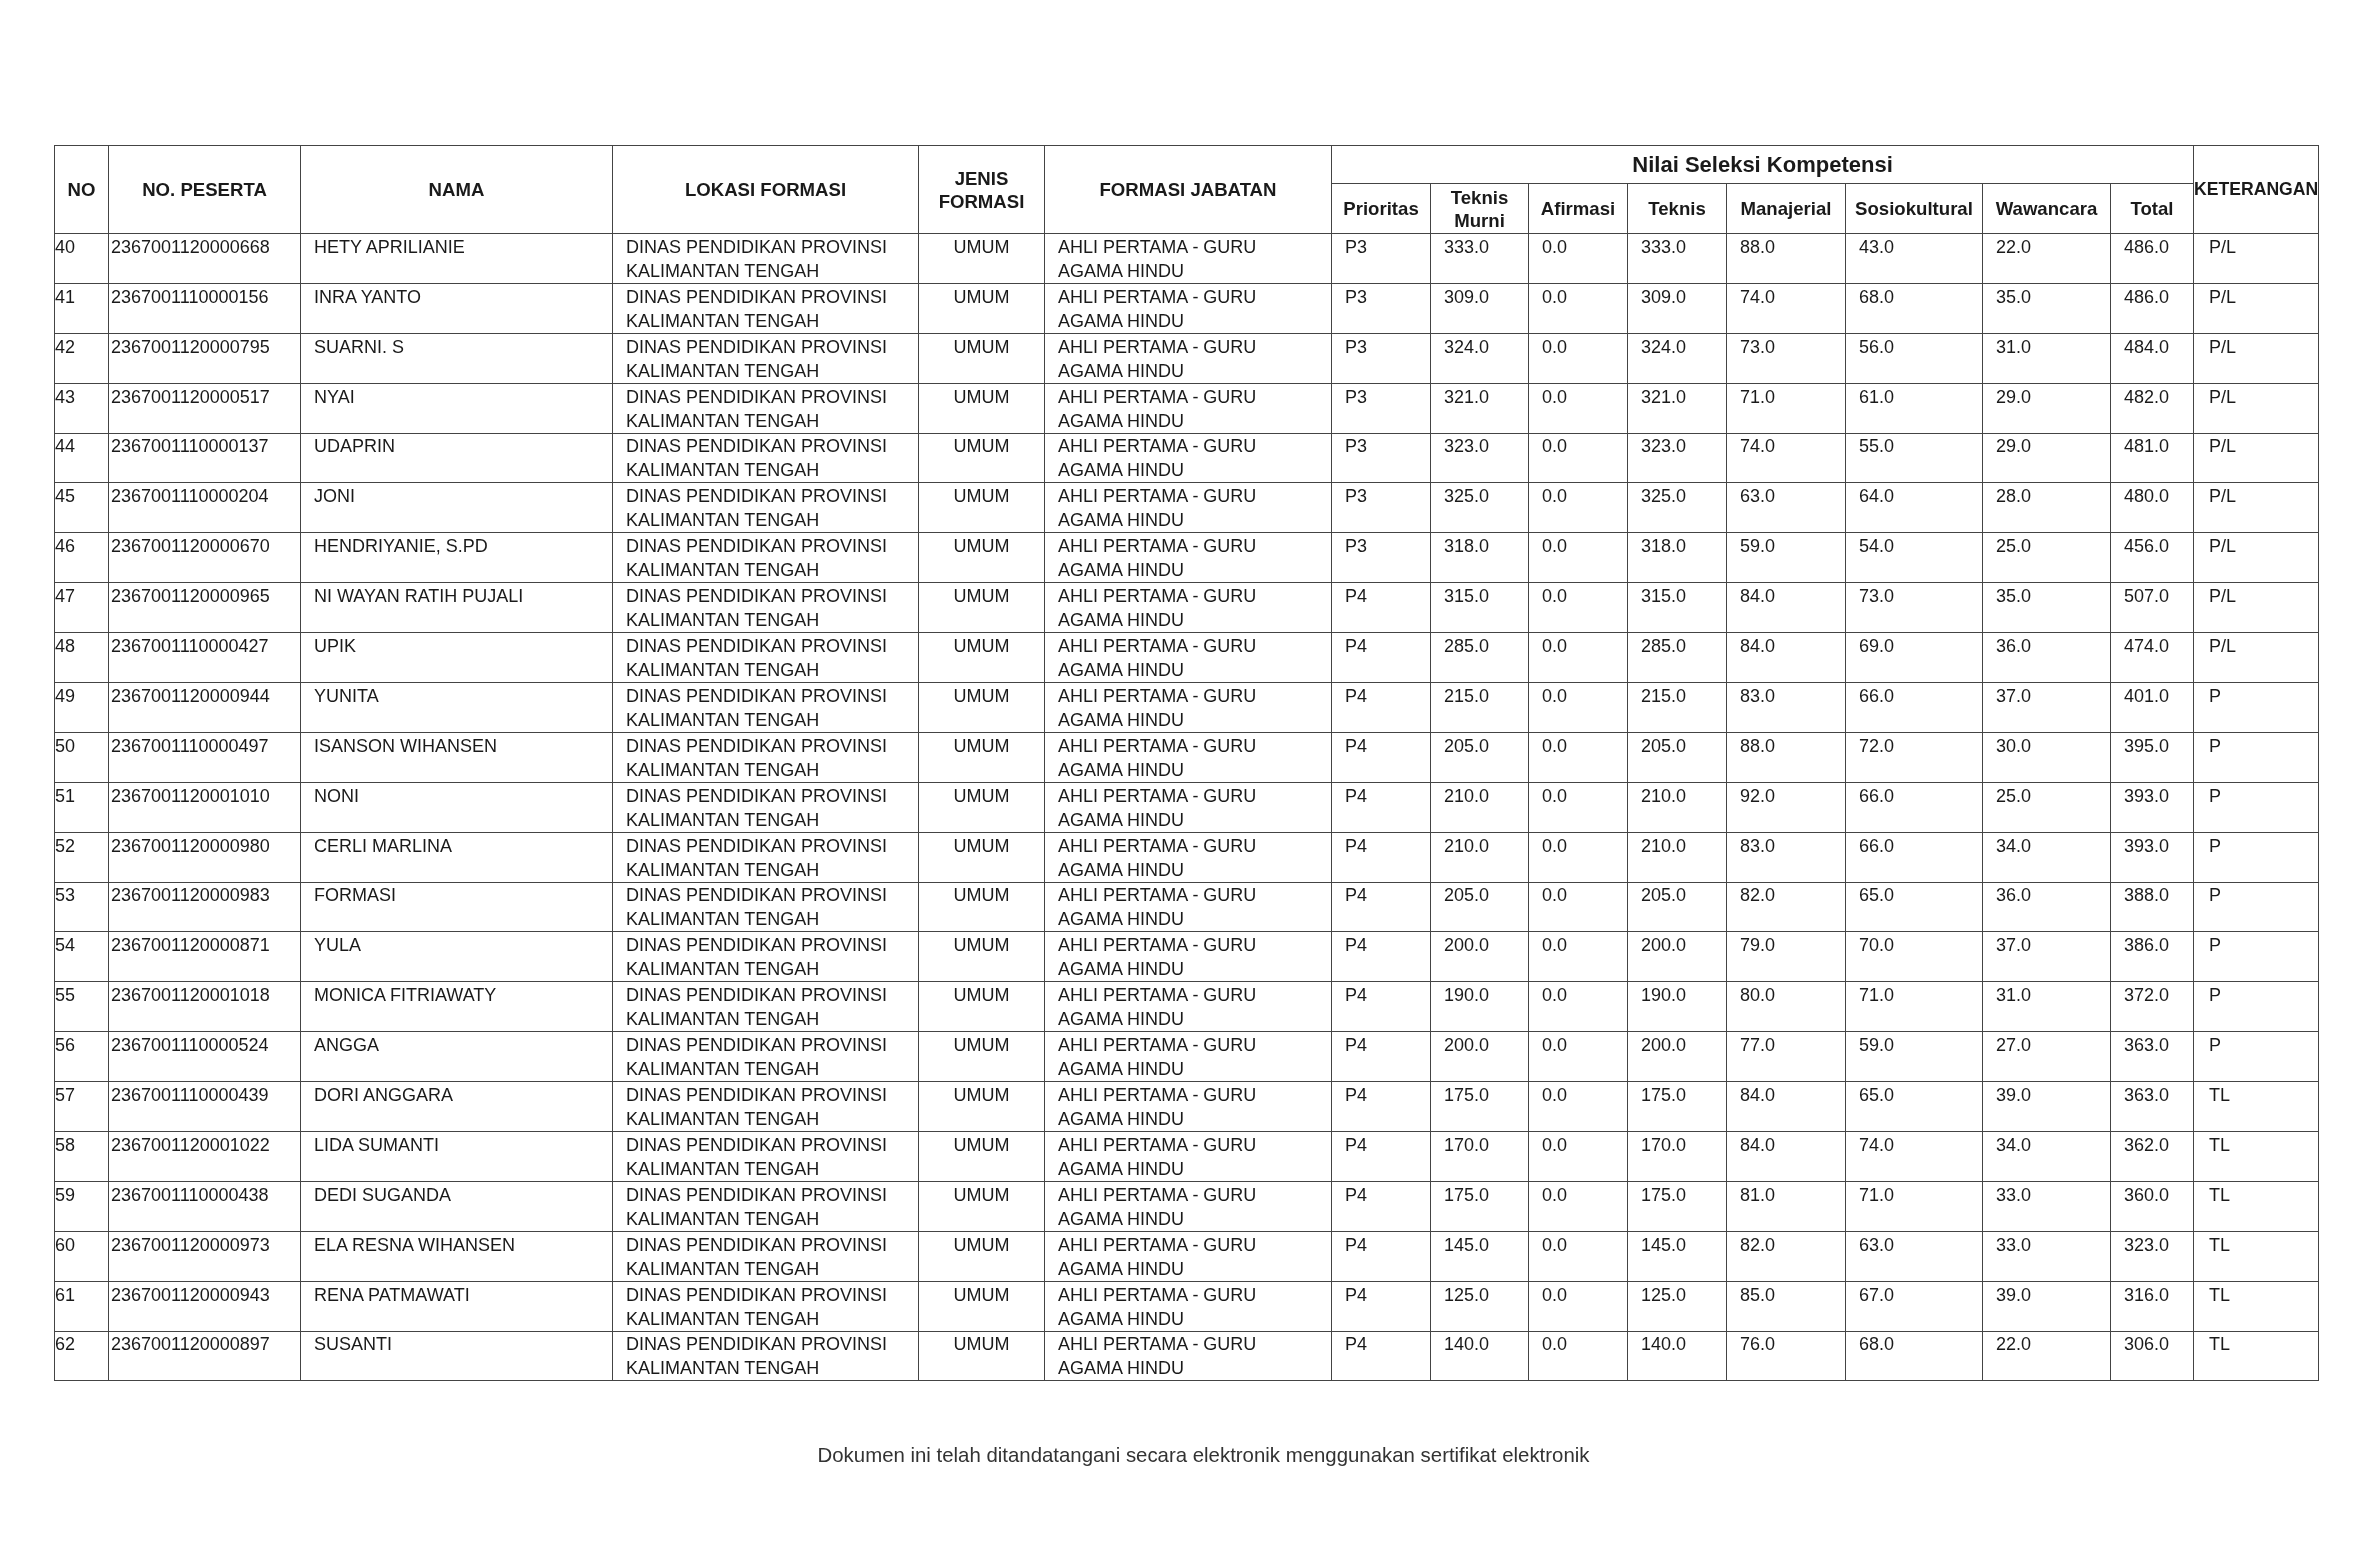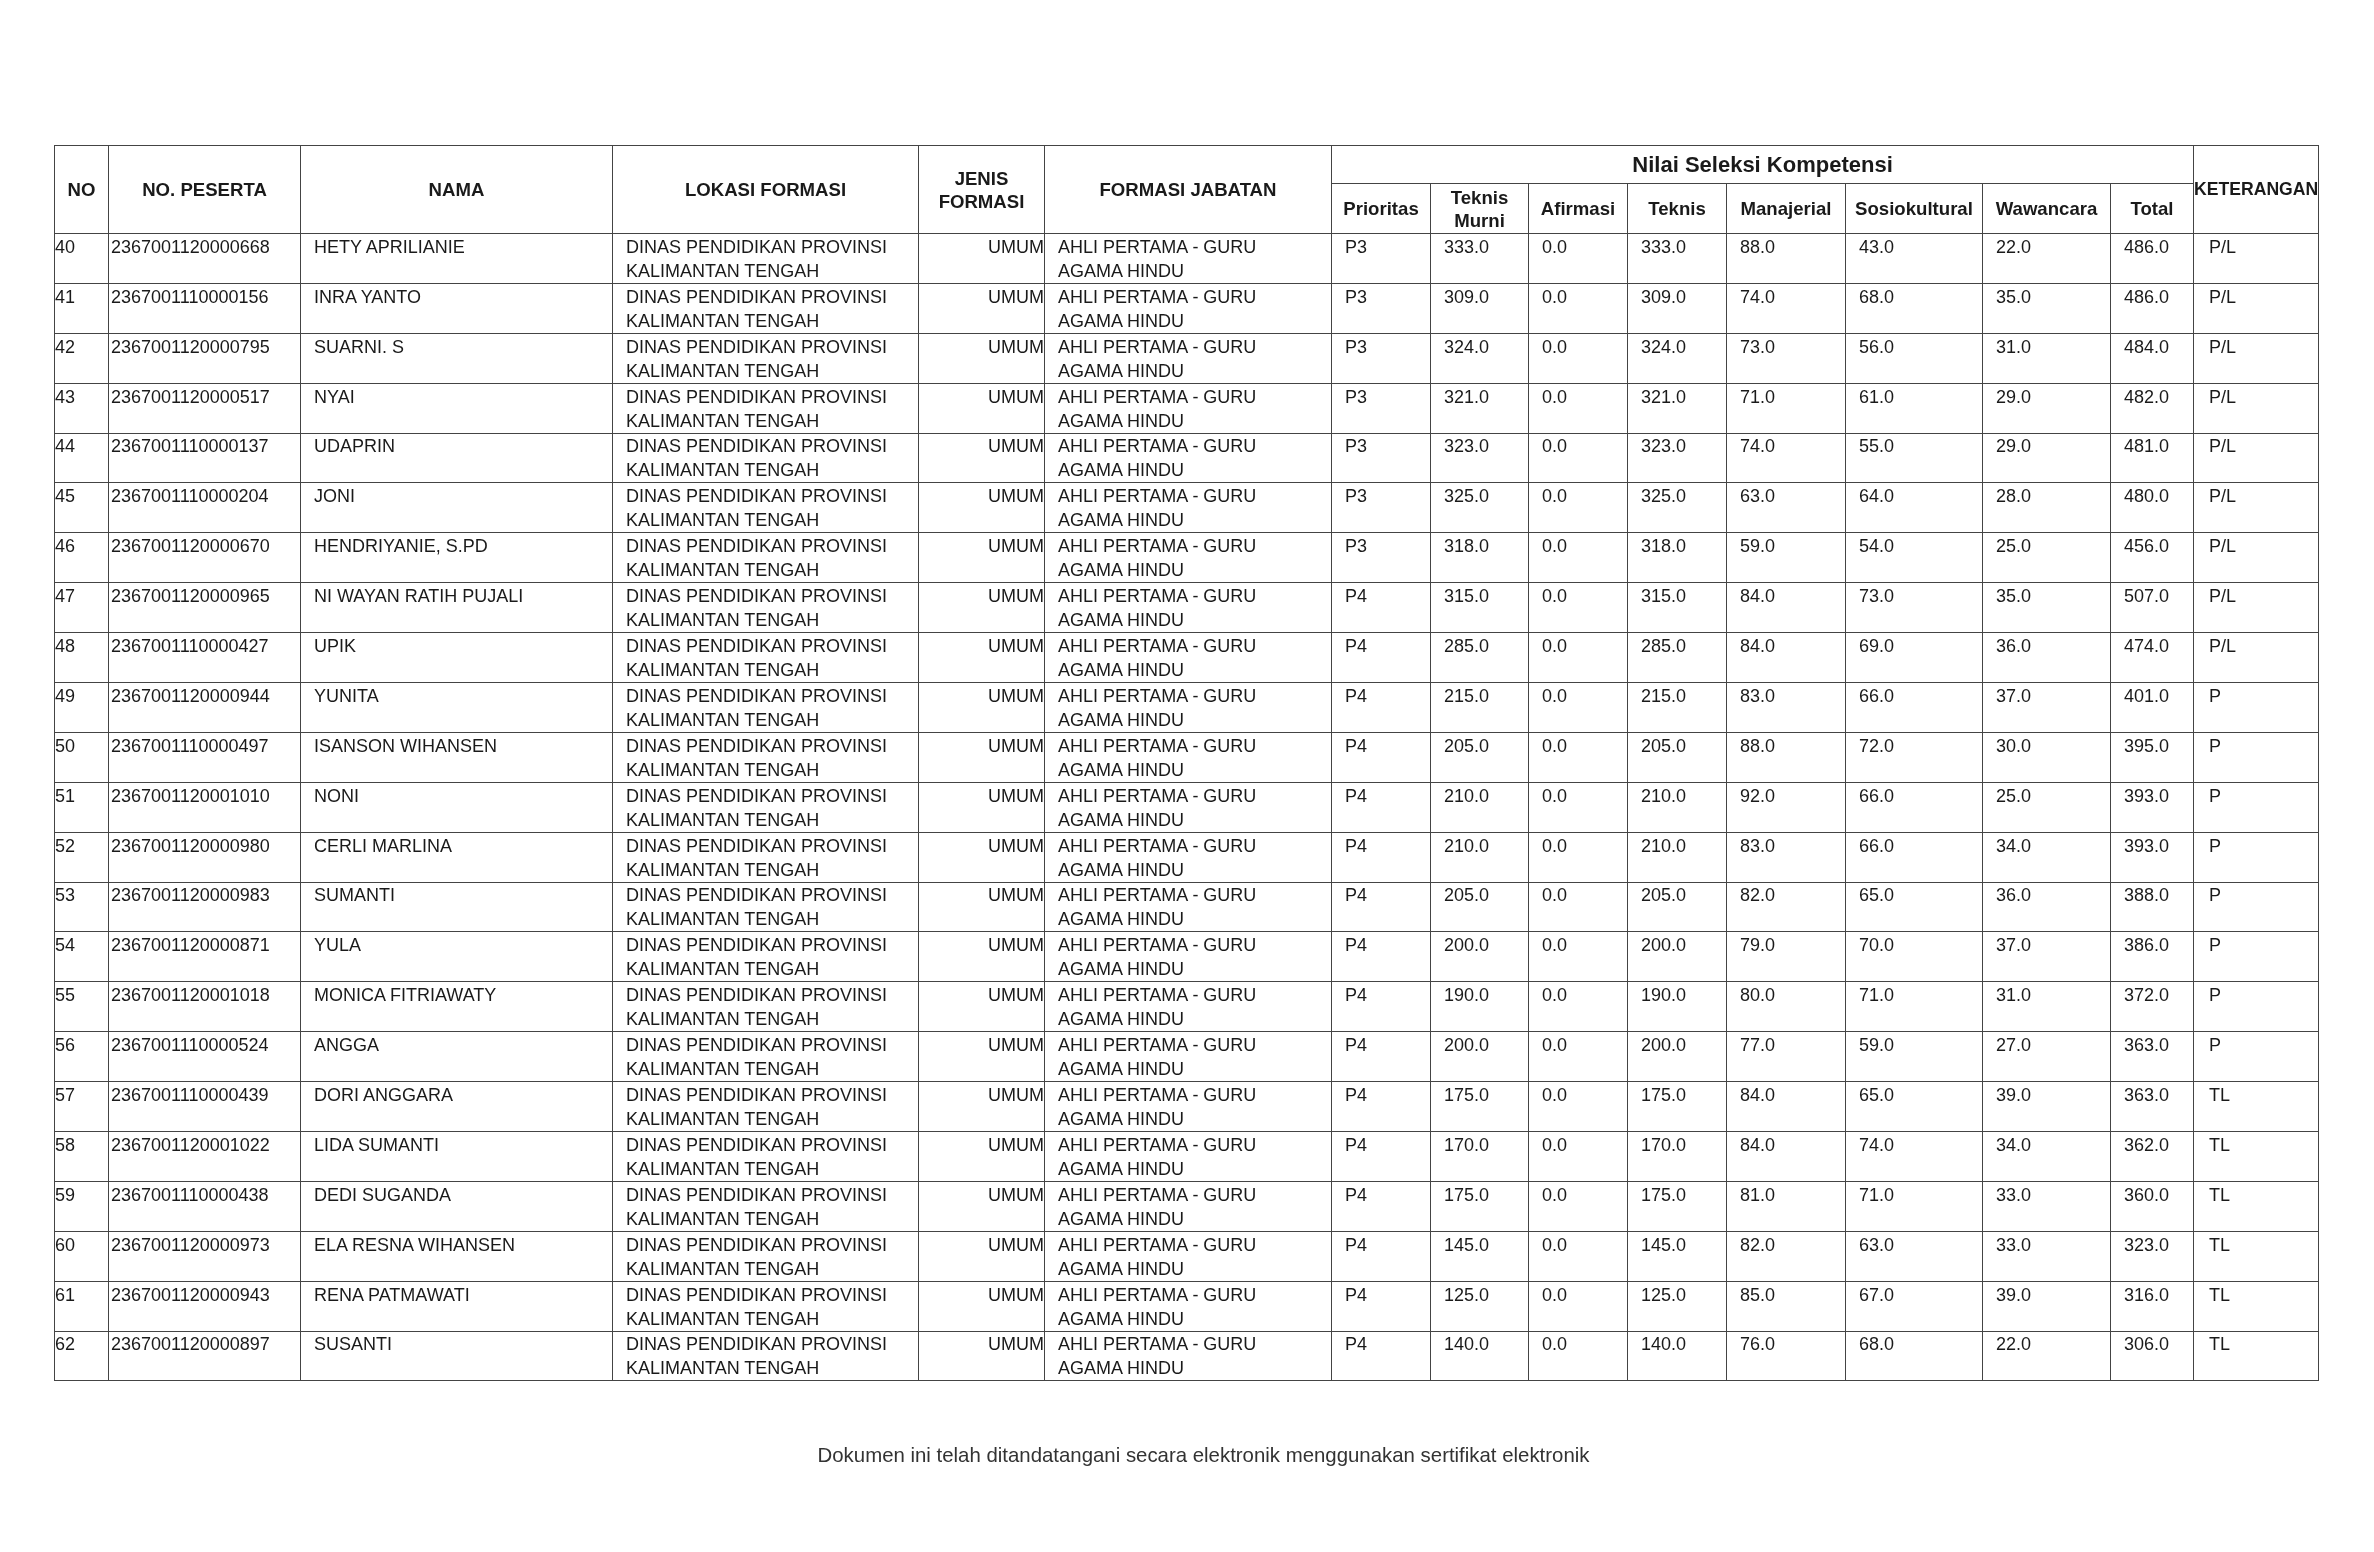--- a/index.html
+++ b/index.html
@@ -8,21 +8,21 @@
   .sheet { position: absolute; left: 54px; top: 145px; }
   table { border-collapse: collapse; table-layout: fixed; width: 2265px; }
   th, td { border: 1.9px solid #444; padding: 0; }
   th { font-weight: bold; font-size: 18.6px; text-align: center; vertical-align: middle; line-height: 23px; }
   thead tr.top th { height: 37px; }
   thead tr.sub th { height: 49px; }
   thead th.group { font-size: 22px; }
   tbody td { height: 47px; font-size: 18px; vertical-align: top; line-height: 24px; padding: 0.9px 13px 0 13px; white-space: nowrap; overflow: hidden; }
   tbody td.c-no { padding: 0.9px 0 0 0; }
   tbody td.c-pes { padding-left: 2px; }
-  tbody td.c-jenis { text-align: right; padding: 0.9px 0 0 0; }
+  tbody td.c-jenis { text-align: center; padding: 0.9px 0 0 0; }
   tbody td.wrap { white-space: normal; }
   tbody td.c-ket { padding-left: 15px; }
   .footer { position: absolute; left: 16px; width: 2375px; top: 1443px; text-align: center;
             font-family: "Liberation Sans", sans-serif; font-size: 20.4px; line-height: 24px; color: #333; }
 </style>
 </head>
 <body>
 
 <div class="sheet">
   <table>
@@ -283,21 +283,21 @@
           <td>210.0</td>
           <td>83.0</td>
           <td>66.0</td>
           <td>34.0</td>
           <td>393.0</td>
           <td class="c-ket">P</td>
         </tr>
         <tr>
           <td class="c-no">53</td>
           <td class="c-pes">2367001120000983</td>
-          <td>SUMANTI</td>
+          <td>FORMASI</td>
           <td class="wrap">DINAS PENDIDIKAN PROVINSI KALIMANTAN TENGAH</td>
           <td class="c-jenis">UMUM</td>
           <td class="wrap">AHLI PERTAMA - GURU AGAMA HINDU</td>
           <td>P4</td>
           <td>205.0</td>
           <td>0.0</td>
           <td>205.0</td>
           <td>82.0</td>
           <td>65.0</td>
           <td>36.0</td>

